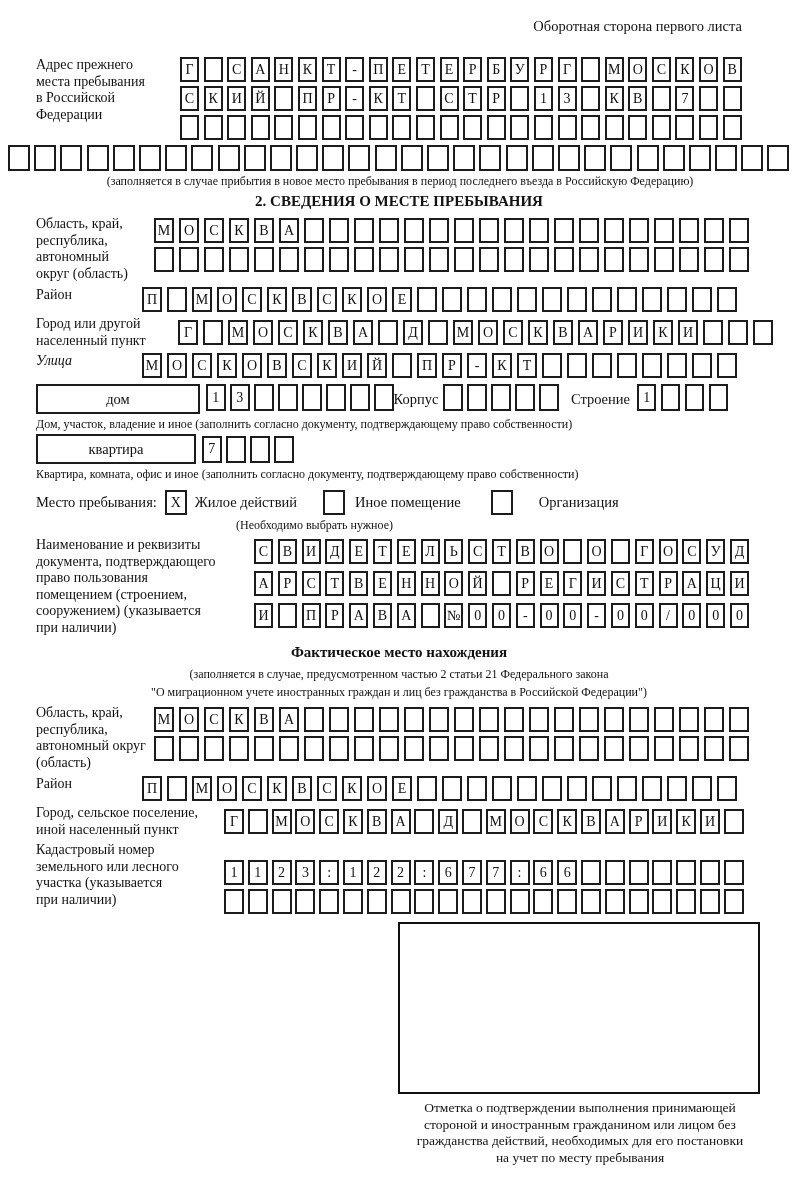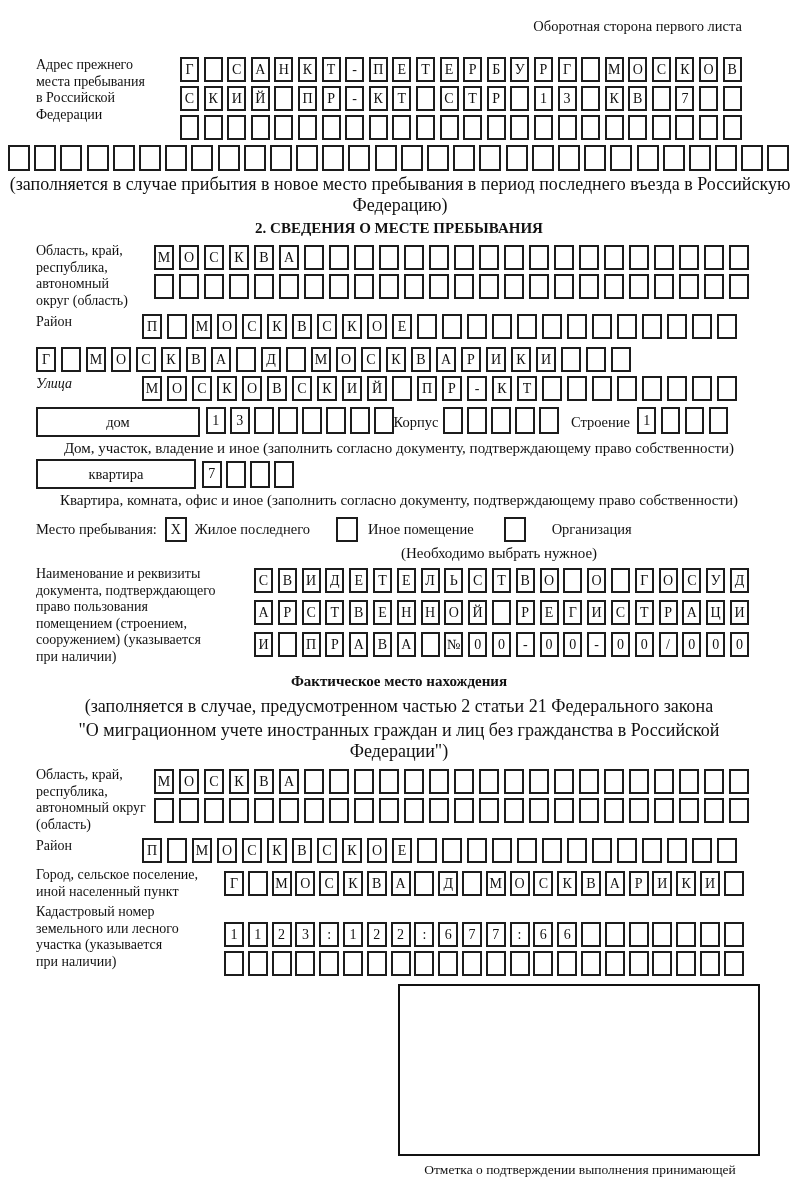--- a/index.html
+++ b/index.html
@@ -19,22 +19,22 @@
     border:2px solid #1c1c1c; height:25px; background:#fff;
     font-size:14px; line-height:1; flex:none;
   }
   
   .cells-a { gap:4.6px; }  .cells-a .cell { width:19px; }
   .cells-b { gap:5px; }    .cells-b .cell { width:20px; }
   .cells-full { gap:4.2px; } .cells-full .cell { width:22px; height:26px; }
   .cells-doc { gap:4.8px; }  .cells-doc .cell { width:19px; }
   .cells-22 { gap:3.8px; }   .cells-22 .cell { width:20px; }
   .cells-sm { gap:4.5px; }   .cells-sm .cell { width:19.5px; height:27px; }
-  .note { font-size:18px; text-align:center; margin:3px 0 2px 0; }
-  .note-left { font-size:15px; margin:3px 0 2px 0;text-align:center; }
+  .note { font-size:12px; text-align:center; margin:3px 0 2px 0; }
+  .note-left { font-size:12px; margin:3px 0 2px 0; }
   .sect-title { text-align:center; font-weight:bold; font-size:15px; margin:4px 0 6px 0; }
   .boxfield {
     border:2px solid #1c1c1c; height:30px; display:flex; align-items:center;
     justify-content:center; font-size:14.5px; flex:none; background:#fff;
   }
   .inline-lbl { font-size:14.5px; align-self:center; flex:none; }
   .checkbox {
     display:inline-flex; align-items:center; justify-content:center;
     border:2px solid #1c1c1c; width:22px; height:25px; font-size:14px; flex:none;
   }
@@ -256,20 +256,22 @@
       <span class="cell"></span>
       <span class="cell"></span>
       <span class="cell"></span>
       <span class="cell"></span>
       <span class="cell"></span>
       <span class="cell"></span>
     </div>
 </div>
 
 <div class="field mt4">
+  <div class="label" style="width:142px;">Город или другой
+населенный пункт</div>
   <div class="cellrow cells-b" style="margin-top:4px;">
       <span class="cell">Г</span>
       <span class="cell"></span>
       <span class="cell">М</span>
       <span class="cell">О</span>
       <span class="cell">С</span>
       <span class="cell">К</span>
       <span class="cell">В</span>
       <span class="cell">А</span>
       <span class="cell"></span>
@@ -358,21 +360,21 @@
       <span class="cell"></span>
       <span class="cell"></span>
       <span class="cell"></span>
     </div>
 </div>
 <div class="note-left">Квартира, комната, офис и иное (заполнить согласно документу, подтверждающему право собственности)</div>
 
 <div class="stay-row">
   <div class="inline-lbl">Место пребывания:</div>
   <span class="checkbox" style="margin-left:8px;">X</span>
-  <div class="inline-lbl" style="margin-left:8px;">Жилое последнего</div>
+  <div class="inline-lbl" style="margin-left:8px;">Жилое действий</div>
   <span class="checkbox" style="margin-left:26px;"></span>
   <div class="inline-lbl" style="margin-left:10px;">Иное помещение</div>
   <span class="checkbox" style="margin-left:30px;"></span>
   <div class="inline-lbl" style="margin-left:26px;">Организация</div>
 </div>
 <div class="note-left" style="margin-left:200px;">(Необходимо выбрать нужное)</div>
 
 <div class="field mt4">
   <div class="label" style="width:218px;">Наименование и реквизиты
 документа, подтверждающего

